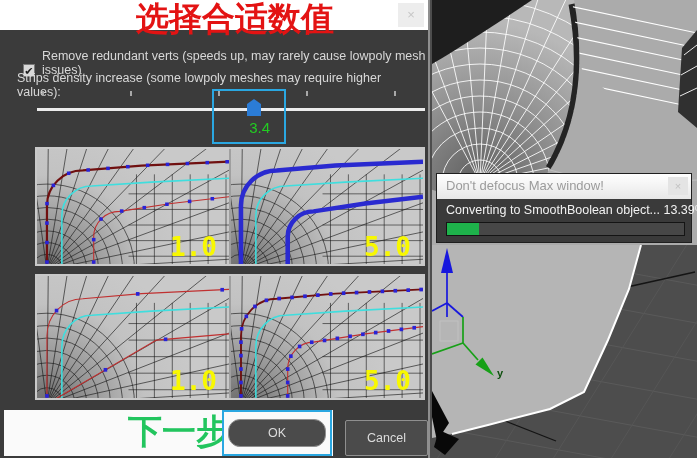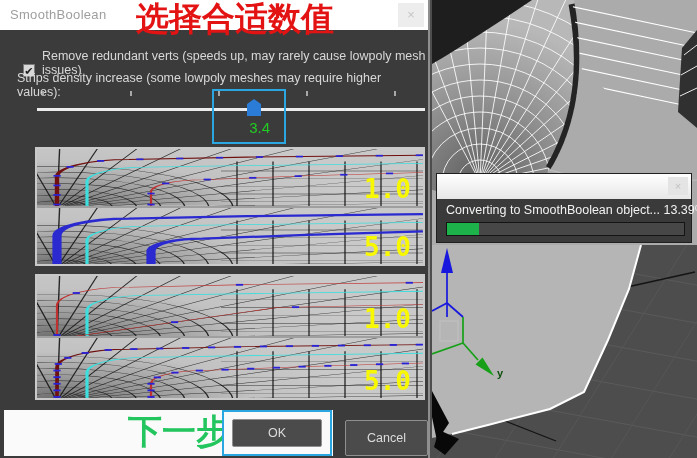--- a/index.html
+++ b/index.html
@@ -26,36 +26,36 @@
   .sb-tick{position:absolute;top:91px;width:2px;height:5px;background:#a8a8a8;}
   .sb-track{position:absolute;left:37px;top:108px;width:388px;height:3px;background:#ececec;}
   .sb-handle{position:absolute;left:247px;top:99px;width:14px;height:17px;background:#2b7cd6;
              clip-path:polygon(50% 0,100% 30%,100% 100%,0 100%,0 30%);}
   .sb-value{position:absolute;left:238px;top:119px;width:32px;text-align:right;
             font-size:15px;color:#22cc22;}
   .anno-box{position:absolute;border:2px solid #2aa7e1;box-sizing:border-box;z-index:5;}
   .anno-slider{left:212px;top:89px;width:74px;height:55px;}
 
   .sb-panel{position:absolute;left:35px;width:390px;border:2px solid #c9c9c9;
-            background:#9f9f9f;display:flex;gap:2px;box-sizing:border-box;flex-direction:column;}
+            background:#9f9f9f;display:flex;gap:2px;box-sizing:border-box;}
   .sb-panel1{top:147px;height:119px;}
   .sb-panel2{top:274px;height:126px;}
   .tile{position:relative;flex:1 1 0;overflow:hidden;background:#c6c6c6;}
   .tile svg{position:absolute;left:0;top:0;width:100%;height:100%;}
   .tile-label{position:absolute;right:12px;bottom:2px;font-family:"DejaVu Sans Mono",monospace;
               font-weight:bold;font-size:26px;color:#f8f800;z-index:3;}
 
   .anno-strip{position:absolute;left:4px;top:410px;width:329px;height:46px;background:#fafafa;z-index:4;}
   .anno-next{position:absolute;left:128px;top:409px;font-size:34px;font-weight:bold;
              color:#e31313;z-index:5;white-space:nowrap;}
   .anno-ok{left:222px;top:410px;width:110px;height:46px;background:#fafafa;z-index:5;
            display:flex;align-items:center;justify-content:center;}
   .sb-btn{background:#4b4b4b;border:1px solid #8f8f8f;border-radius:2px;color:#dcdcdc;
           font-size:12.5px;font-family:"Liberation Sans",sans-serif;}
-  .btn-ok{width:90px;height:28px;}
+  .btn-ok{width:98px;height:28px;border-radius:12px;}
   .btn-cancel{position:absolute;left:345px;top:420px;width:83px;height:36px;z-index:3;}
 
   
   .viewport{position:absolute;left:432px;top:0;width:265px;height:458px;overflow:hidden;}
   .vp-top{position:absolute;left:0;top:0;}
   .vp-bottom{position:absolute;left:0;top:245px;}
   .gizmo-y{position:absolute;left:65px;top:367px;font-size:11px;font-weight:bold;
            color:#0d4f0d;z-index:2;}
 
   
@@ -170,34 +170,34 @@
         <line x1="15" y1="58" x2="31" y2="72" stroke="#1717dd" stroke-width="1.7" opacity="1"></line>
         <line x1="31" y1="72" x2="31" y2="98" stroke="#17a017" stroke-width="1.7" opacity="1"></line>
         <line x1="31" y1="98" x2="0" y2="109" stroke="#17a017" stroke-width="1.7" opacity="1"></line>
         <line x1="31" y1="98" x2="46" y2="115" stroke="#17a017" stroke-width="1.7" opacity="1"></line>
         <path d="M62,131 L43.5,119.5 L50.5,112.5 Z" fill="#17a017"></path>
       </svg>
     <span class="gizmo-y">y</span>
 
     <div class="prog">
       <div class="prog-titlebar">
+        <span class="prog-title">Don't defocus Max window!</span>
         <span class="prog-close">×</span>
       </div>
       <div class="prog-body">
         <span class="prog-status">Converting to SmoothBoolean object... 13.39%</span>
         <div class="prog-bar">
           <div class="prog-fill" style="width: 13.39%; background: rgb(30, 178, 75);"></div>
         </div>
       </div>
     </div>
   </div>
 
   <div class="sb-dialog">
     <div class="sb-titlebar">
-      <span class="sb-title">SmoothBoolean</span>
       <span class="sb-close">×</span>
     </div>
     <span class="anno-title" style="color: rgb(227, 19, 19);">选择合适数值</span>
 
     <div class="sb-checkrow">
       <span class="sb-checkbox"></span>
       <span class="sb-checklabel">Remove redundant verts (speeds up, may rarely cause lowpoly mesh issues)</span>
     </div>
 
     <div class="sb-sliderlabel">Strips density increase (some lowpoly meshes may require higher values):</div>

